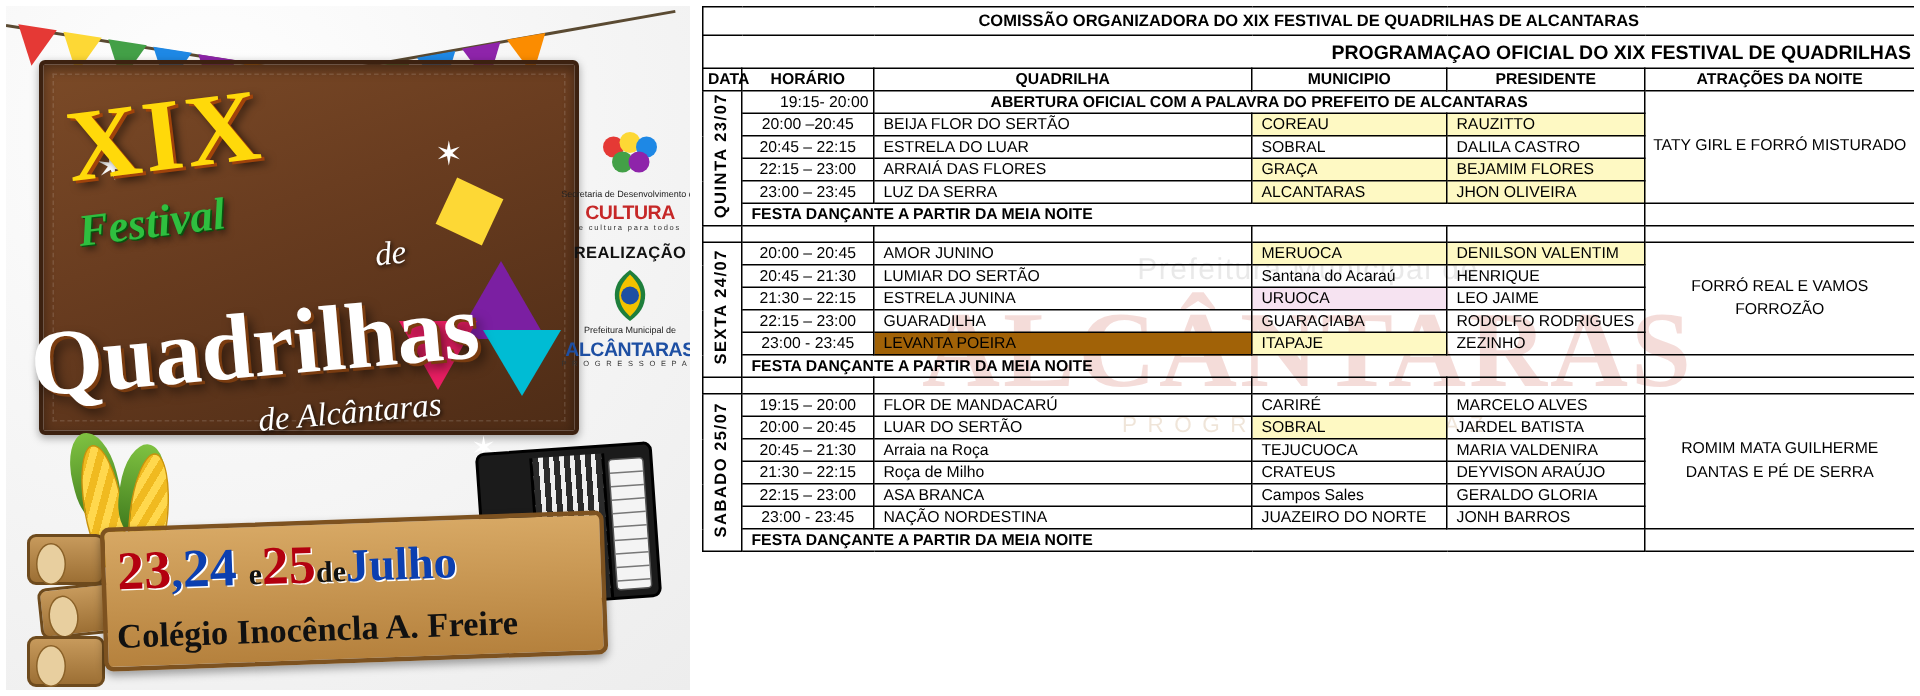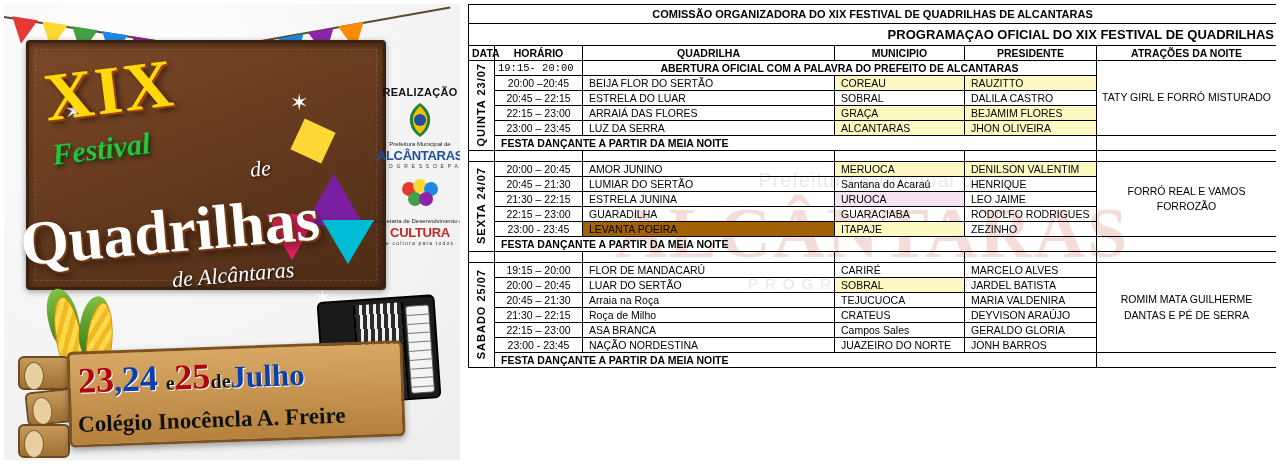--- a/index.html
+++ b/index.html
@@ -205,21 +205,21 @@
   .daycell span {
     display:inline-block;
     writing-mode:vertical-rl; transform:rotate(180deg);
     white-space:nowrap; line-height:1.15;
   }
   .hora { width:88px; text-align:center; }
   .quad { width:252px; padding-left:6px; }
   .mun  { width:130px; padding-left:6px; }
   .pres { width:132px; padding-left:6px; }
   .atr  { width:180px; text-align:center; font-size:10.5px; line-height:1.45; }
-  .center { text-align:left;font-family:Liberation Mono, monospace; }
+  .center { text-align:right; }
   .abertura { font-weight:bold; text-align:center; font-size:10.5px; }
   .festa { font-weight:bold; font-size:10.5px; padding-left:6px; }
   .spacer td { height:11px; border-left:1px solid #000; border-right:1px solid #000; }
   .hl-y { background:#fef9c3; }
   .hl-g { background:#a16207; }
   .hl-p { background:#f6e3f1; }
 </style>
 </head>
 <body>
 
@@ -287,48 +287,48 @@
     <div class="sign"></div>
     <div class="dates">
       <span class="num">23</span><span class="blue">,</span><span class="num blue">24</span>
       <span class="small">e</span><span class="num">25</span><span class="small">de</span><span class="blue">Julho</span>
     </div>
     <div class="school">Colégio Inocêncla A. Freire</div>
 
     <div class="sponsors">
 
       <div class="sp-block">
-        <div class="sp-label">REALIZAÇÃO</div>
-        <div class="sp-emblem">
-          <svg viewBox="0 0 42 40" width="42" height="40">
-            <path d="M21 3 C14 8 10 14 11 22 C12 30 17 34 21 37 C25 34 30 30 31 22 C32 14 28 8 21 3 Z" fill="#1e7f3c"></path>
-            <path d="M21 6 C16 11 13 16 14 22 C15 28 18 31 21 34 C24 31 27 28 28 22 C29 16 26 11 21 6 Z" fill="#f2c200"></path>
-            <circle cx="21" cy="20" r="6" fill="#1d4fa3"></circle>
-          </svg>
-        </div>
-        <div class="sp-sub">Prefeitura Municipal de</div>
-        <div class="sp-main" style="color:#1d4fa3;">ALCÂNTARAS</div>
-        <div class="sp-tag">P R O G R E S S O   E   P A Z</div>
-      </div>
-
-      <div class="sp-block">
         <div class="sp-emblem">
           <svg viewBox="0 0 42 34" width="42" height="34">
             <circle cx="10" cy="12" r="7" fill="#e53935"></circle>
             <circle cx="21" cy="9" r="7" fill="#fdd835"></circle>
             <circle cx="32" cy="12" r="7" fill="#1e88e5"></circle>
             <circle cx="16" cy="22" r="7" fill="#43a047"></circle>
             <circle cx="27" cy="22" r="7" fill="#8e24aa"></circle>
           </svg>
         </div>
         <div class="sp-sub">Secretaria de Desenvolvimento da</div>
         <div class="sp-main" style="color:#c62828;">CULTURA</div>
         <div class="sp-tag">e cultura para todos</div>
       </div>
 
+      <div class="sp-block">
+        <div class="sp-label">REALIZAÇÃO</div>
+        <div class="sp-emblem">
+          <svg viewBox="0 0 42 40" width="42" height="40">
+            <path d="M21 3 C14 8 10 14 11 22 C12 30 17 34 21 37 C25 34 30 30 31 22 C32 14 28 8 21 3 Z" fill="#1e7f3c"></path>
+            <path d="M21 6 C16 11 13 16 14 22 C15 28 18 31 21 34 C24 31 27 28 28 22 C29 16 26 11 21 6 Z" fill="#f2c200"></path>
+            <circle cx="21" cy="20" r="6" fill="#1d4fa3"></circle>
+          </svg>
+        </div>
+        <div class="sp-sub">Prefeitura Municipal de</div>
+        <div class="sp-main" style="color:#1d4fa3;">ALCÂNTARAS</div>
+        <div class="sp-tag">P R O G R E S S O   E   P A Z</div>
+      </div>
+
 
     </div>
   </div>
 
   <div class="sheet">
     <div class="wm">
       <div class="wm-top">Prefeitura Municipal de</div>
       <div class="wm-main">ALCÂNTARAS</div>
       <div class="wm-bot">PROGRESSO E PAZ</div>
     </div>

